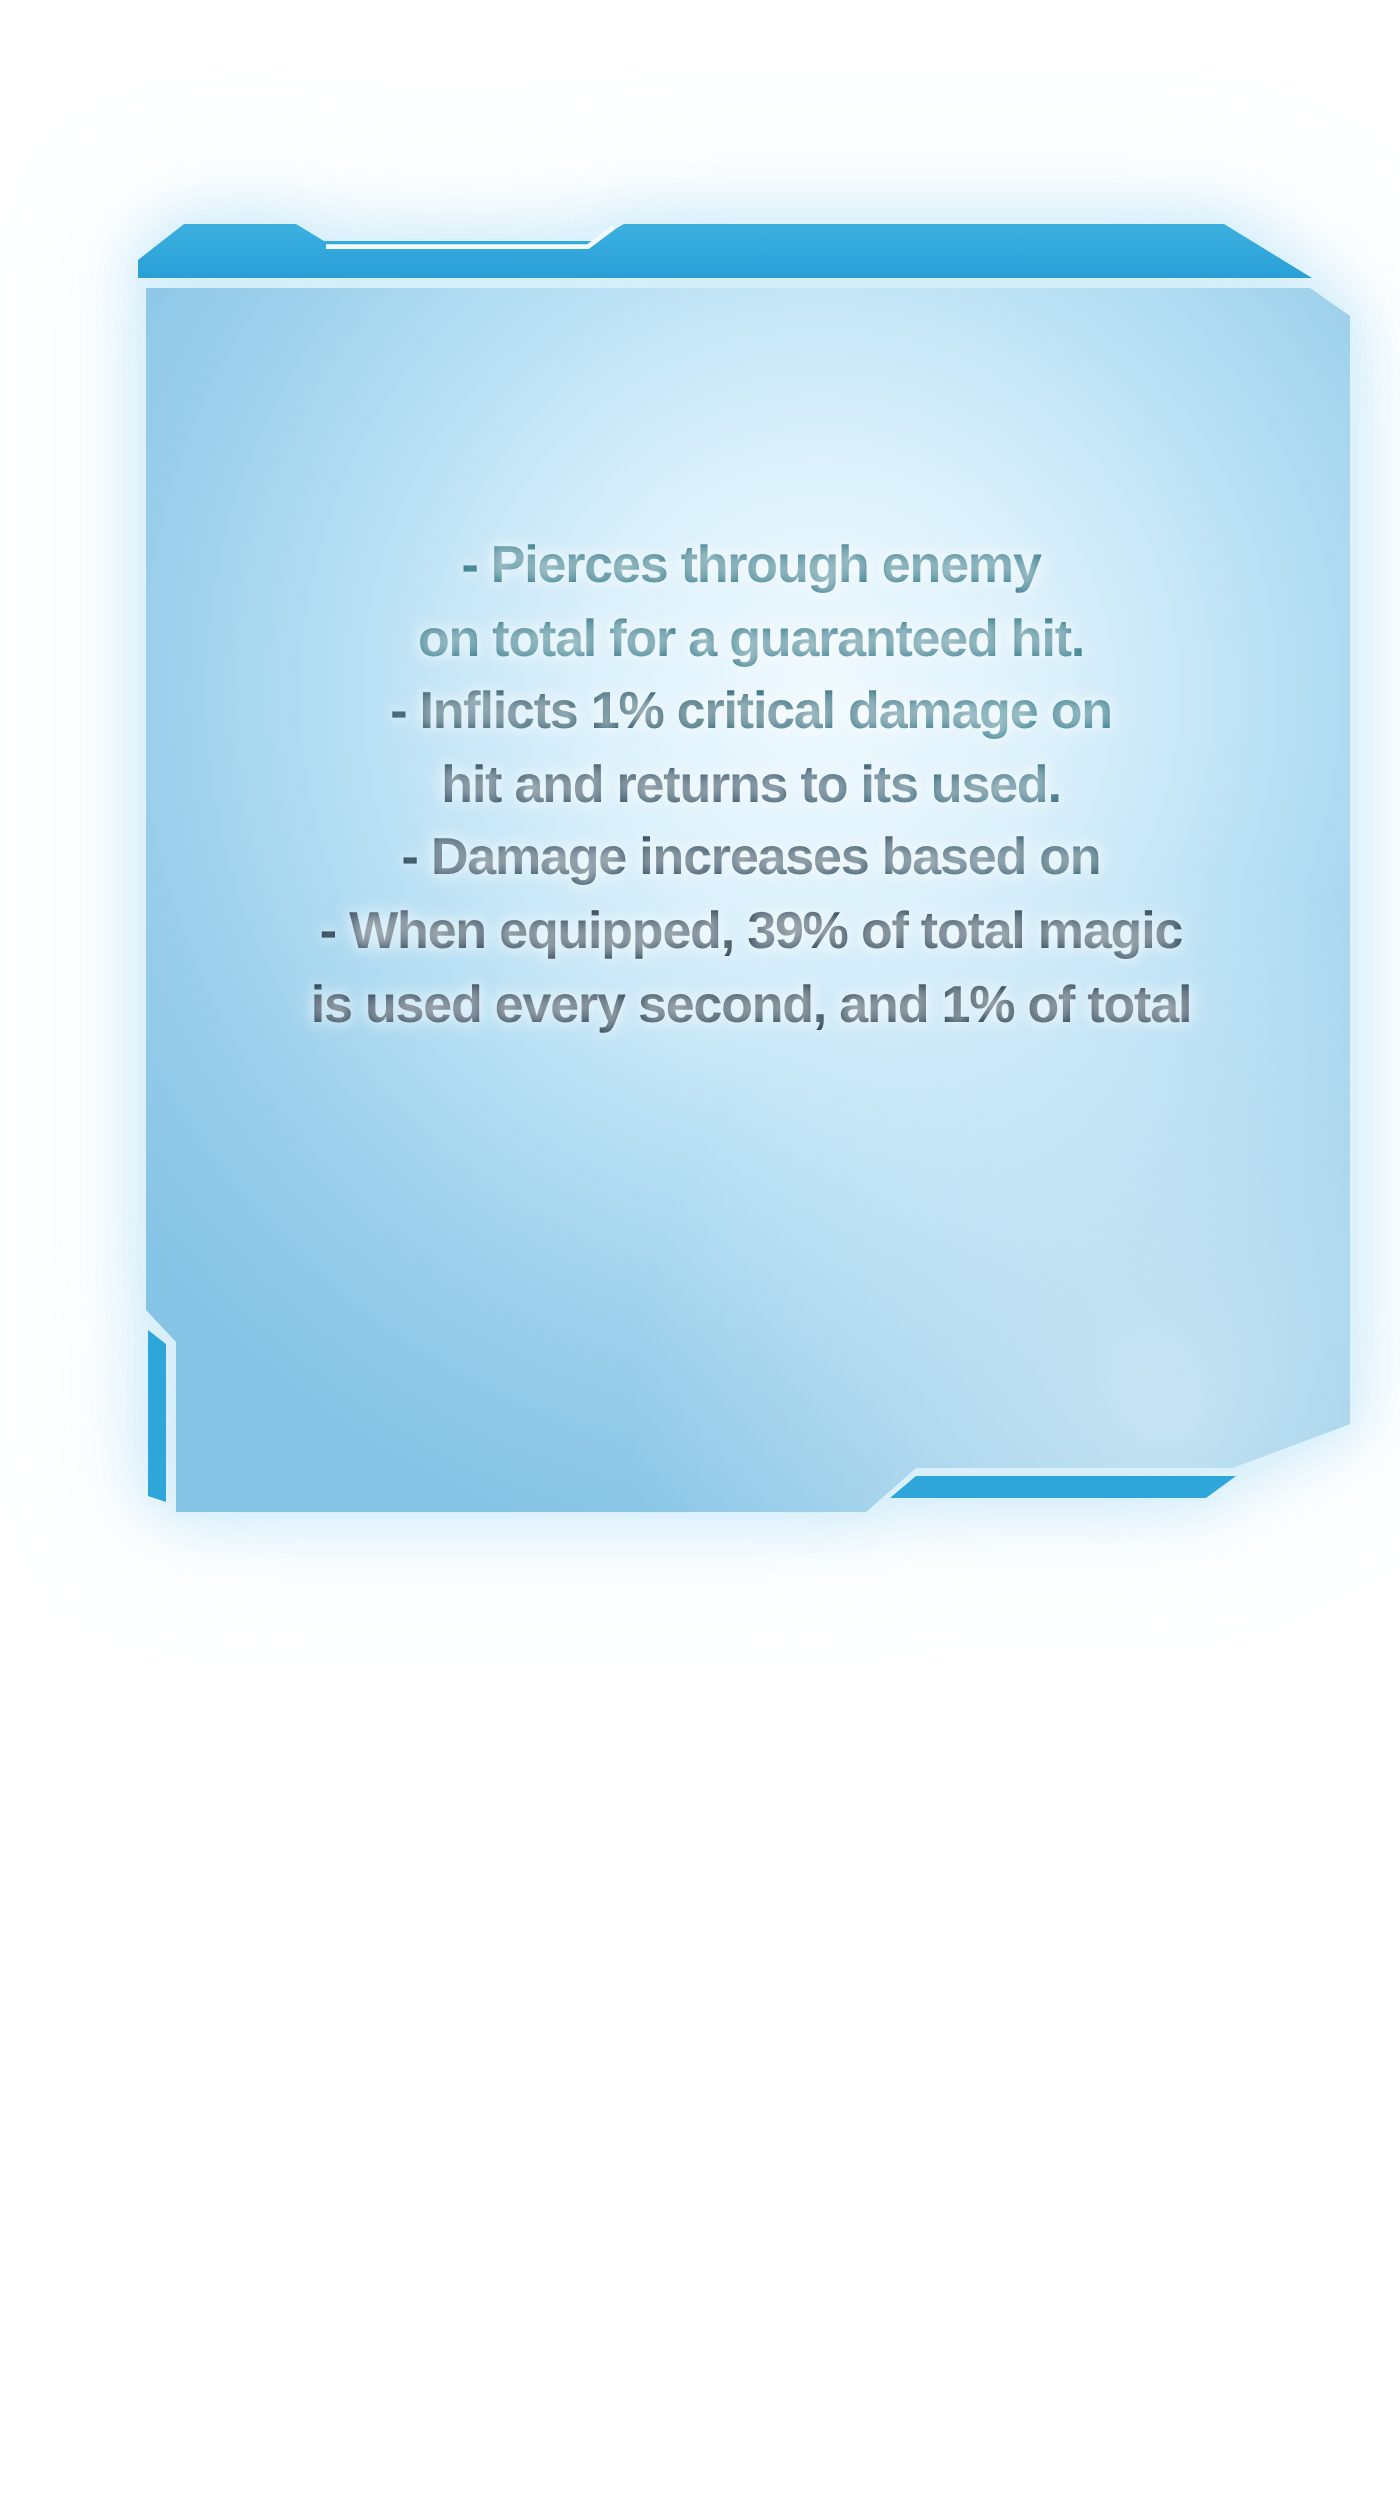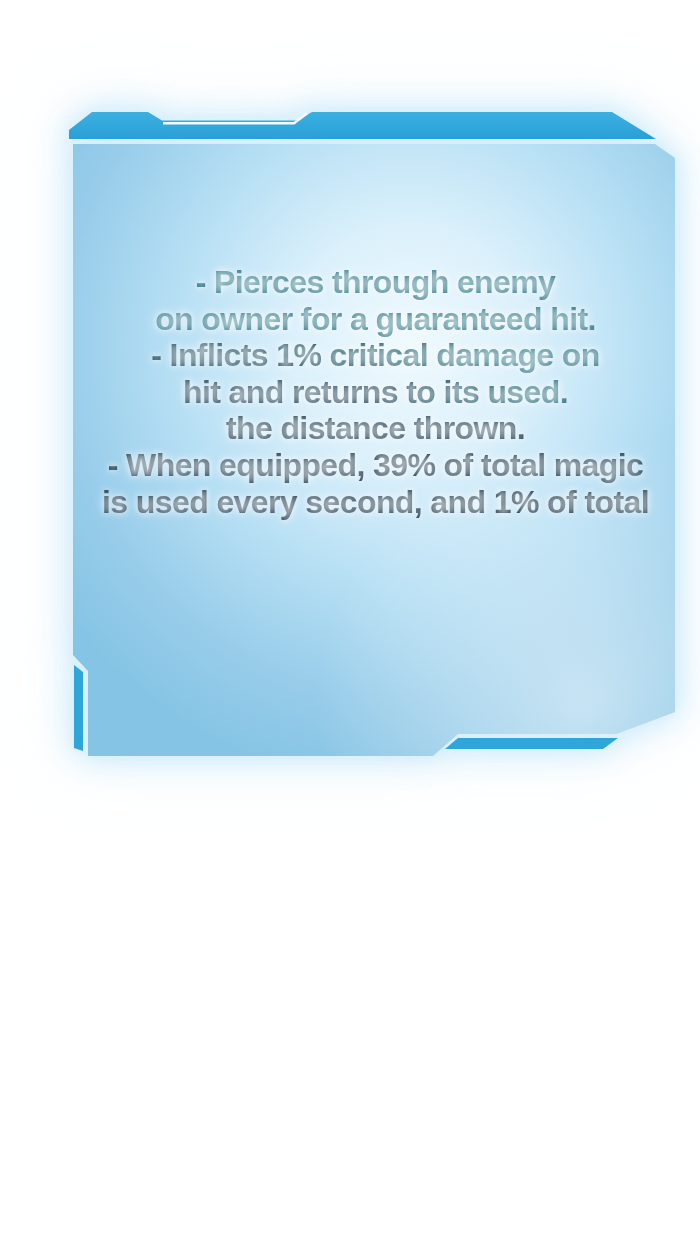--- a/index.html
+++ b/index.html
@@ -16,21 +16,21 @@
     filter: drop-shadow(0 0 4px rgba(222,242,252,1))
             drop-shadow(0 0 14px rgba(199,232,249,0.95))
             drop-shadow(0 0 26px rgba(210,236,250,0.6));
   }
   
   .desc{
     position:absolute;
     left:75px; top:264px; width:601px;
     text-align:center;
     font-weight:700;
-    font-size:32px;
+    font-size:26px;
     line-height:36.6px;
     letter-spacing:-0.6px;
     font-family:"Liberation Sans","DejaVu Sans",sans-serif;
   }
   .dl{
     white-space:nowrap;
     -webkit-background-clip:text;
     background-clip:text;
     color:transparent;
     text-shadow:0 0 7px rgba(255,255,255,0.85), 0 0 14px rgba(255,255,255,0.45);
@@ -78,21 +78,21 @@
       <polygon points="73,144 655,144 675,158 675,712 616,734 458,734 433,756 88,756 88,671 73,655" fill="url(#gShine)"></polygon>
 
       <polygon points="74,665 83,672 83,751 74,748" fill="#2ea6da"></polygon>
 
       <polygon points="458,738 618,738 603,749 445,749" fill="#2ea6da"></polygon>
     </g>
   </svg>
 
   <div class="desc">
     <div class="dl dl1">- Pierces through enemy</div>
-    <div class="dl dl3">on owner for a guaranteed hit.</div>
+    <div class="dl dl3">on total for a guaranteed hit.</div>
     <div class="dl dl4">- Inflicts 1% critical damage on</div>
     <div class="dl dl5">hit and returns to its used.</div>
-    <div class="dl dl7">the distance thrown.</div>
+    <div class="dl dl6">- Damage increases based on</div>
     <div class="dl dl8">- When equipped, 39% of total magic</div>
     <div class="dl dl9">is used every second, and 1% of total</div>
   </div>
 
 </div>
 
 </body></html>

